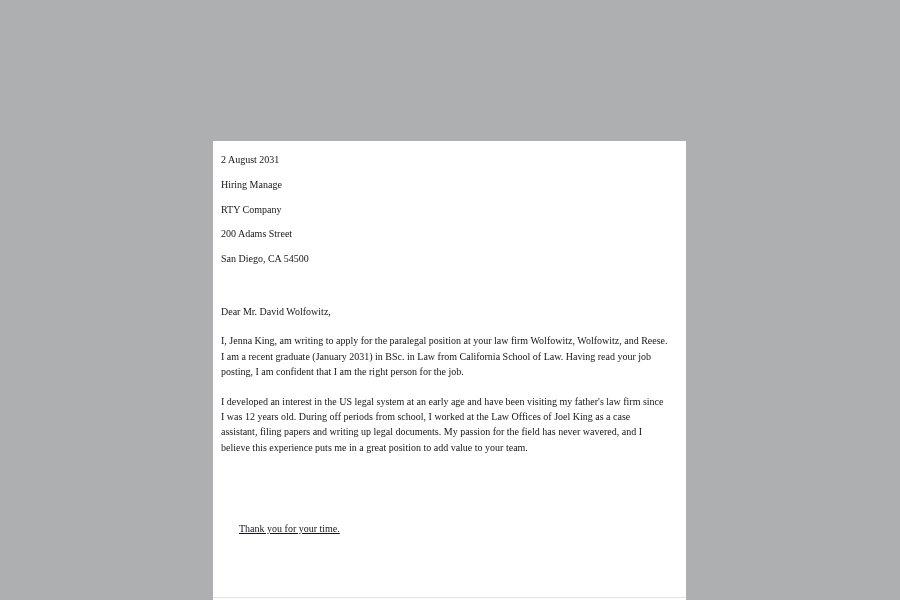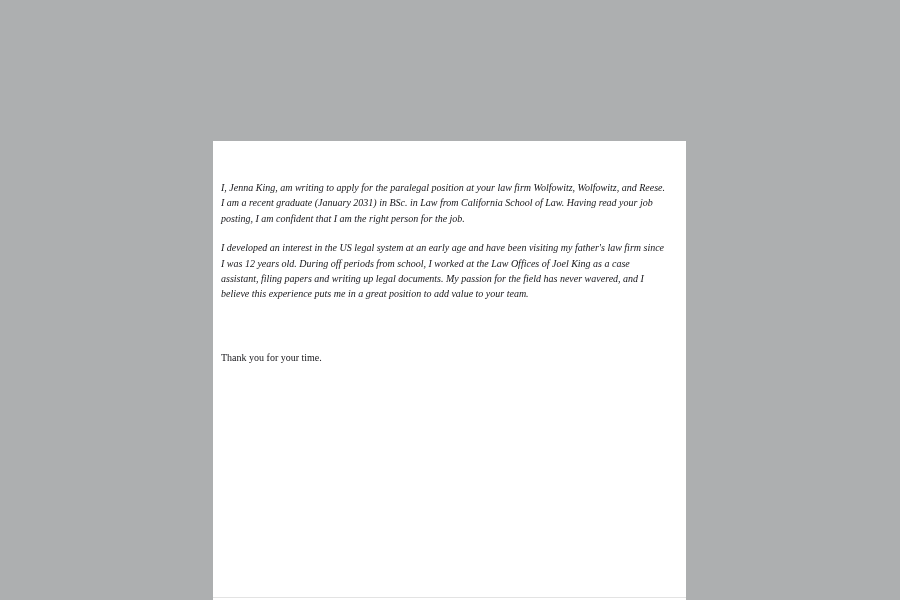--- a/index.html
+++ b/index.html
@@ -51,50 +51,58 @@
   .gap-xl {
     height: 34px;
   }
 
   #salutation {
     margin: 0 0 14px 0;
   }
 
   .body-paragraph {
     margin: 0 0 14px 0;
-    font-style: italic;
   }
   .body-paragraph:last-of-type {
     margin-bottom: 0;
   }
 
   #thanks-line {
-    margin: 0;
+    margin: 18px;
+    text-decoration: underline;
   }
 
   
   #footer-rule {
     position: absolute;
     left: 0;
     top: 456px;
     width: 473px;
     height: 1px;
     background: #e3e3e3;
   }
 </style>
 </head>
 <body>
 
 <div id="letter-page">
 
   <div class="letter-body">
 
+    <div id="address-block">
+      <p class="addr-line">2 August 2031</p>
+      <p class="addr-line">Hiring Manage</p>
+      <p class="addr-line">RTY Company</p>
+      <p class="addr-line">200 Adams Street</p>
+      <p class="addr-line">San Diego, CA 54500</p>
+    </div>
 
     <div class="gap-lg"></div>
 
+    <p id="salutation">Dear Mr. David Wolfowitz,</p>
 
     <p class="body-paragraph">I, Jenna King, am writing to apply for the paralegal position at your law firm Wolfowitz, Wolfowitz, and Reese. I am a recent graduate (January 2031) in BSc. in Law from California School of Law. Having read your job posting, I am confident that I am the right person for the job.</p>
     <p class="body-paragraph">I developed an interest in the US legal system at an early age and have been visiting my father's law firm since I was 12 years old. During off periods from school, I worked at the Law Offices of Joel King as a case assistant, filing papers and writing up legal documents. My passion for the field has never wavered, and I believe this experience puts me in a great position to add value to your team.</p>
 
     <div class="gap-xl"></div>
 
     <p id="thanks-line">Thank you for your time.</p>
 
     <div class="gap-xl"></div>
 

